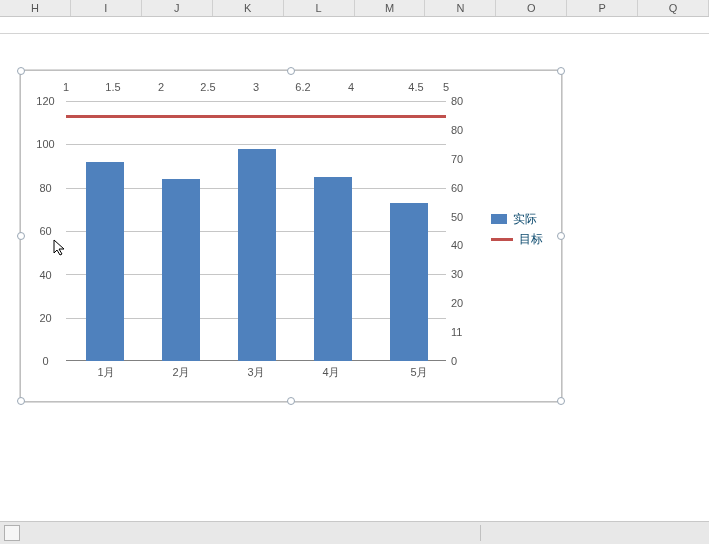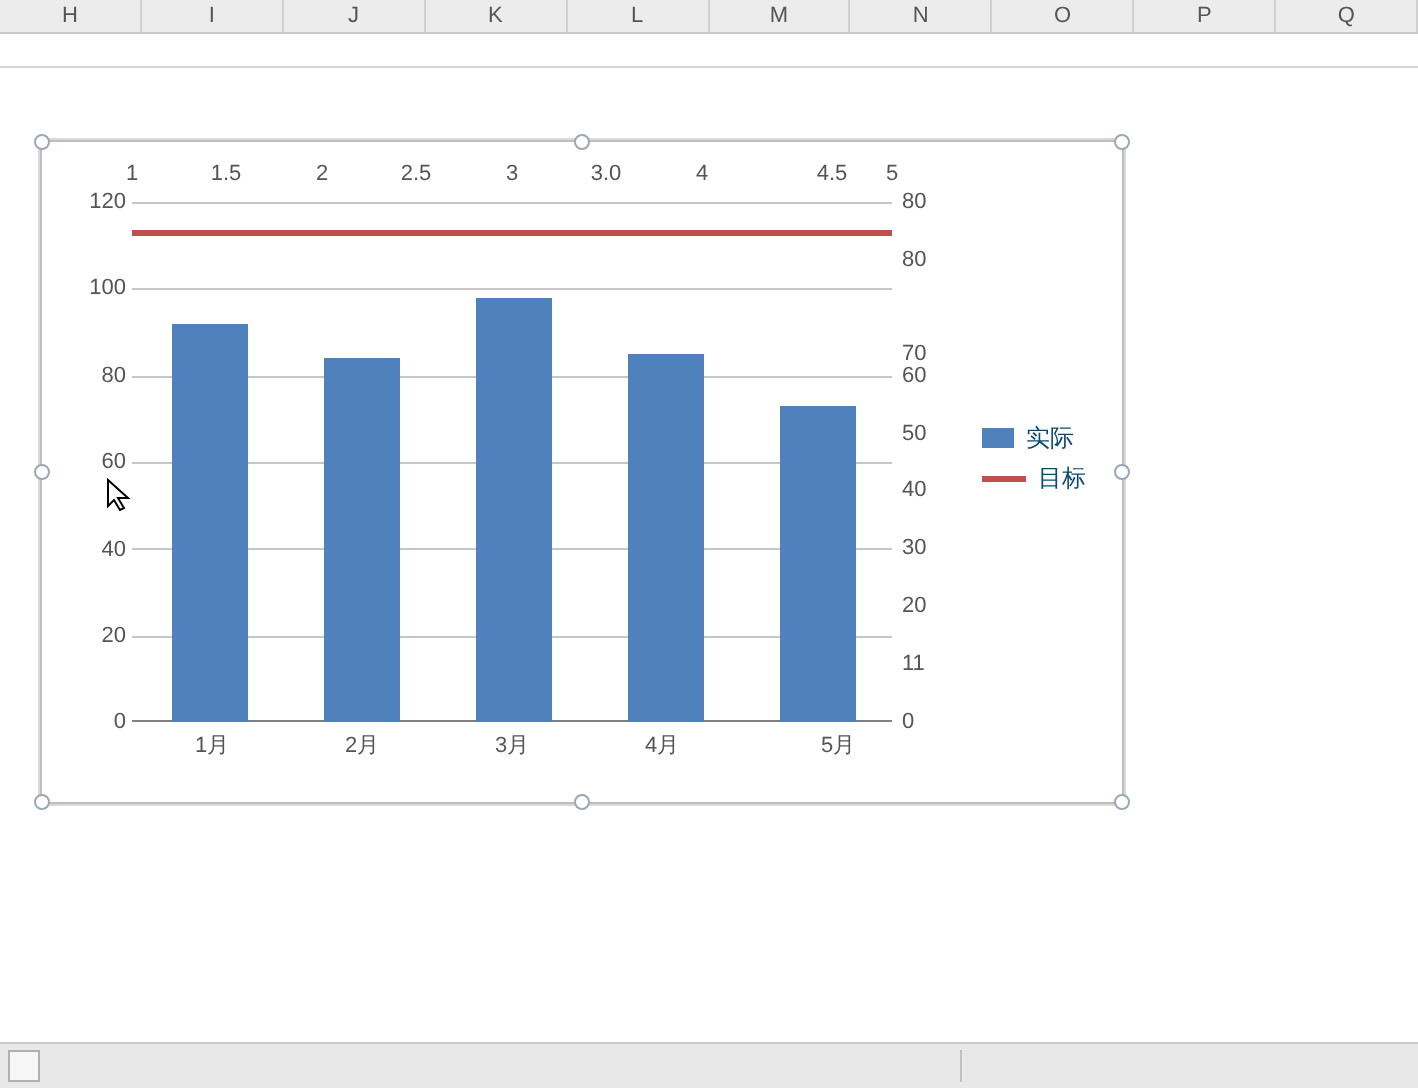--- a/index.html
+++ b/index.html
@@ -81,21 +81,21 @@
     border-top: 1px solid #c6c6c6;
   }
 
   
   .ytick-left, .ytick-right, .xtick-bottom, .xtick-top {
     position: absolute;
     color: #555;
     font-size: 11px;
     white-space: nowrap;
   }
-  .ytick-left  { right: 498px; width: 35px; text-align: right; }
+  .ytick-left  { right: 498px; width: 35px; text-align: center; }
   .ytick-right { left: 430px;  width: 35px; text-align: left;  }
   .xtick-bottom{ top: 294px;   width: 40px; text-align: center; }
   .xtick-top   { top: 10px;    width: 30px; text-align: center; }
 
   
   .bar {
     position: absolute;
     bottom: 0;
     width: 38px;
     background: #4F81BD;
@@ -187,41 +187,41 @@
   <div class="handle h-mr"></div>
   <div class="handle h-bl"></div>
   <div class="handle h-bm"></div>
   <div class="handle h-br"></div>
 
   <div class="xtick-top" style="left:30px">1</div>
   <div class="xtick-top" style="left:77px">1.5</div>
   <div class="xtick-top" style="left:125px">2</div>
   <div class="xtick-top" style="left:172px">2.5</div>
   <div class="xtick-top" style="left:220px">3</div>
-  <div class="xtick-top" style="left:267px">3.0</div>
+  <div class="xtick-top" style="left:267px">6.2</div>
   <div class="xtick-top" style="left:315px">4</div>
   <div class="xtick-top" style="left:380px">4.5</div>
   <div class="xtick-top" style="left:410px">5</div>
 
   <div class="ytick-left" style="top:284px">0</div>
   <div class="ytick-left" style="top:241px">20</div>
   <div class="ytick-left" style="top:198px">40</div>
   <div class="ytick-left" style="top:154px">60</div>
   <div class="ytick-left" style="top:111px">80</div>
   <div class="ytick-left" style="top:67px">100</div>
   <div class="ytick-left" style="top:24px">120</div>
 
   <div class="ytick-right" style="top:284px">0</div>
   <div class="ytick-right" style="top:255px">11</div>
   <div class="ytick-right" style="top:226px">20</div>
   <div class="ytick-right" style="top:197px">30</div>
   <div class="ytick-right" style="top:168px">40</div>
   <div class="ytick-right" style="top:140px">50</div>
   <div class="ytick-right" style="top:111px">60</div>
-  <div class="ytick-right" style="top:100px">70</div>
+  <div class="ytick-right" style="top:82px">70</div>
   <div class="ytick-right" style="top:53px">80</div>
   <div class="ytick-right" style="top:24px">80</div>
 
   <div class="xtick-bottom" style="left:65px">1月</div>
   <div class="xtick-bottom" style="left:140px">2月</div>
   <div class="xtick-bottom" style="left:215px">3月</div>
   <div class="xtick-bottom" style="left:290px">4月</div>
   <div class="xtick-bottom" style="left:378px">5月</div>
 
   <div class="plot">

